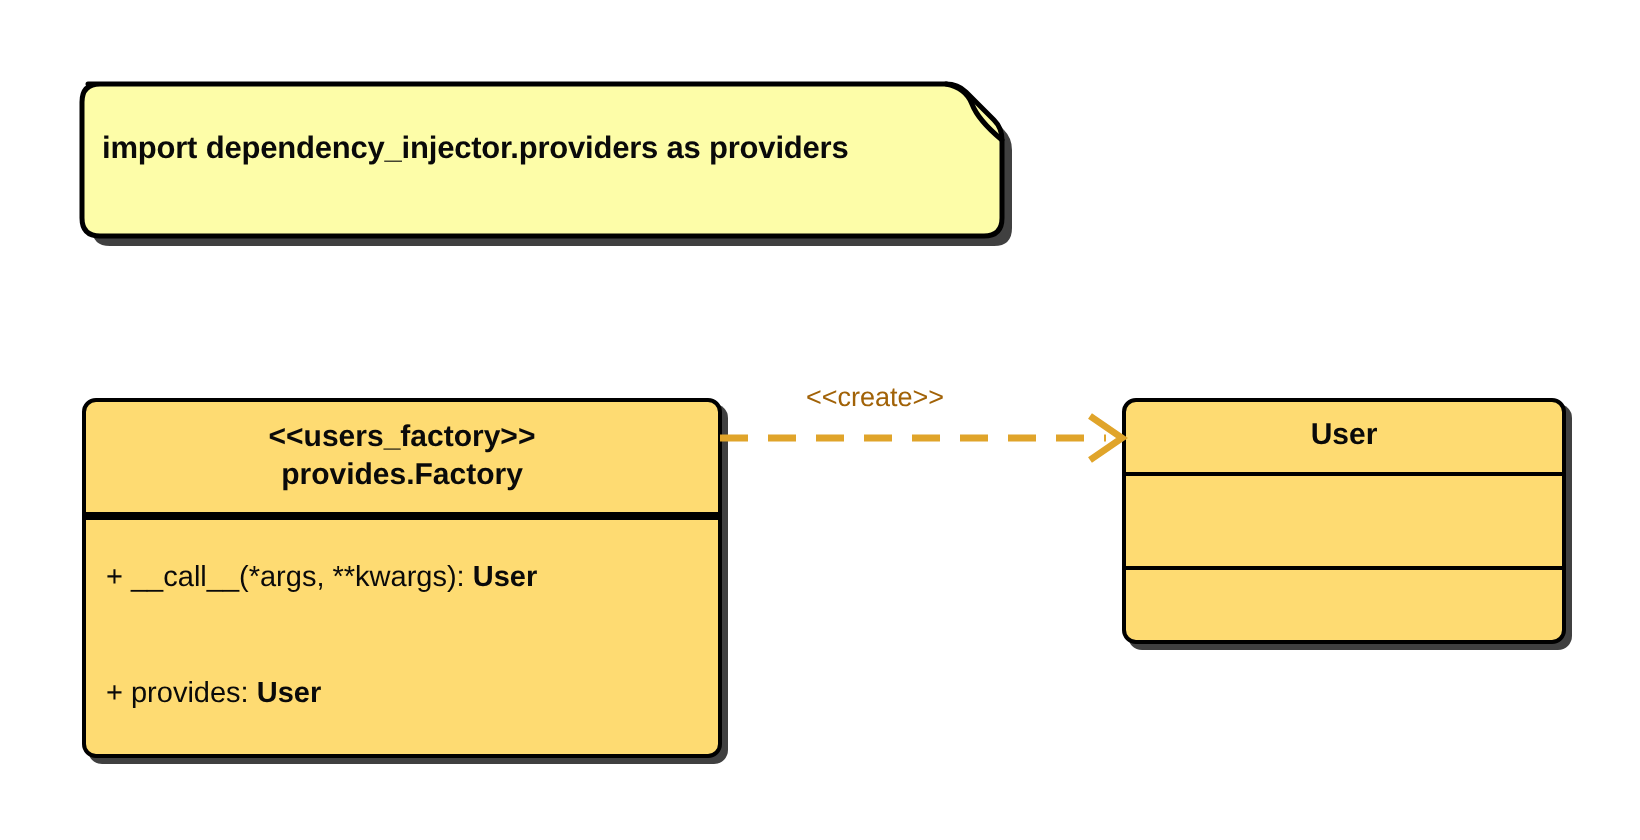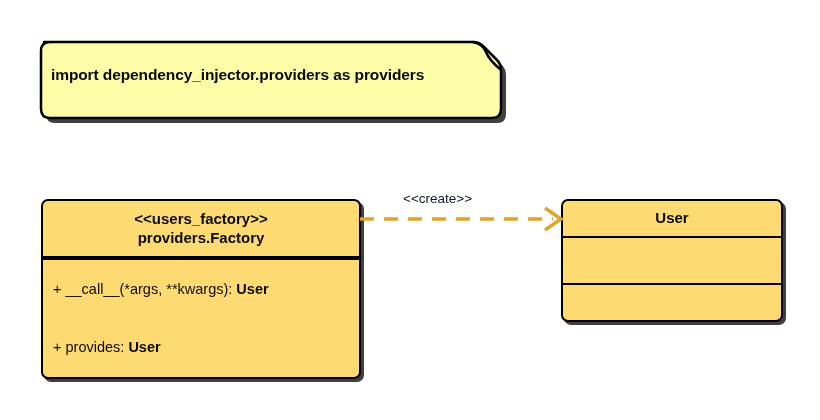--- a/index.html
+++ b/index.html
@@ -124,21 +124,21 @@
     top: 180px;
     width: 215px;
     height: 60px;
   }
   #relation svg { display: block; overflow: visible; }
   #relation-label {
     position: absolute;
     left: 403px;
     top: 191px;
     font-size: 13.5px;
-    color: #0f172a;
+    color: #a16207;
     white-space: nowrap;
   }
 </style>
 </head>
 <body>
 
 <div id="canvas">
 
   <div id="note-shape">
     <svg width="468" height="85" viewBox="0 0 468 85">
@@ -171,21 +171,21 @@
                Q 442 3 445 11
                Q 448 19 460 29" fill="none" stroke="#000000" stroke-width="2.5" stroke-linecap="round"></path>
     </svg>
   </div>
   <div id="note-text">import dependency_injector.providers as providers</div>
 
   <div id="class-factory" class="uml-class shadowed">
 
     <div class="compartment c-title">
       <div class="tline">&lt;&lt;users_factory&gt;&gt;</div>
-      <div class="tline">providers.Factory</div>
+      <div class="tline">provides.Factory</div>
     </div>
 
     <div class="compartment c-body c-ops sep-top">
       <div class="member"><span>+ __call__(*args, **kwargs): </span><b>User</b></div>
     </div>
 
     <div class="compartment c-body c-attrs">
       <div class="member"><span>+ provides: </span><b>User</b></div>
     </div>
   </div>

